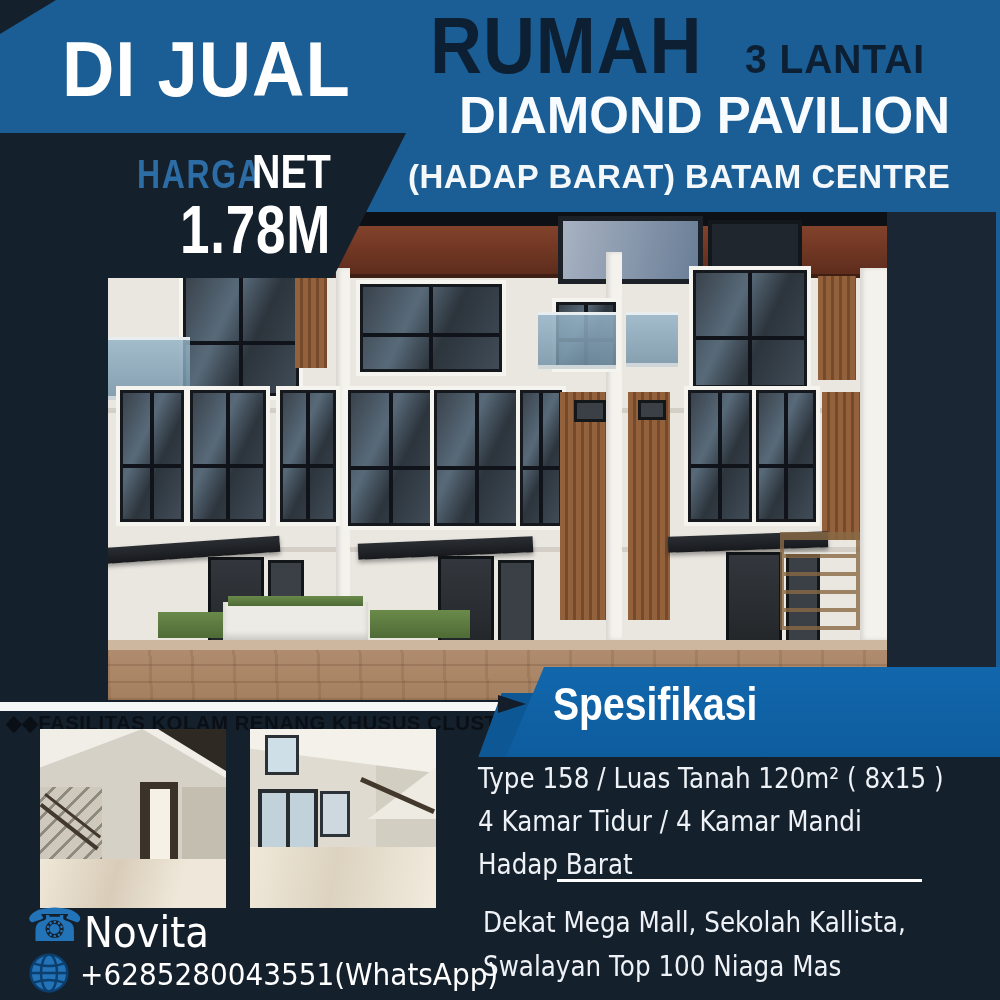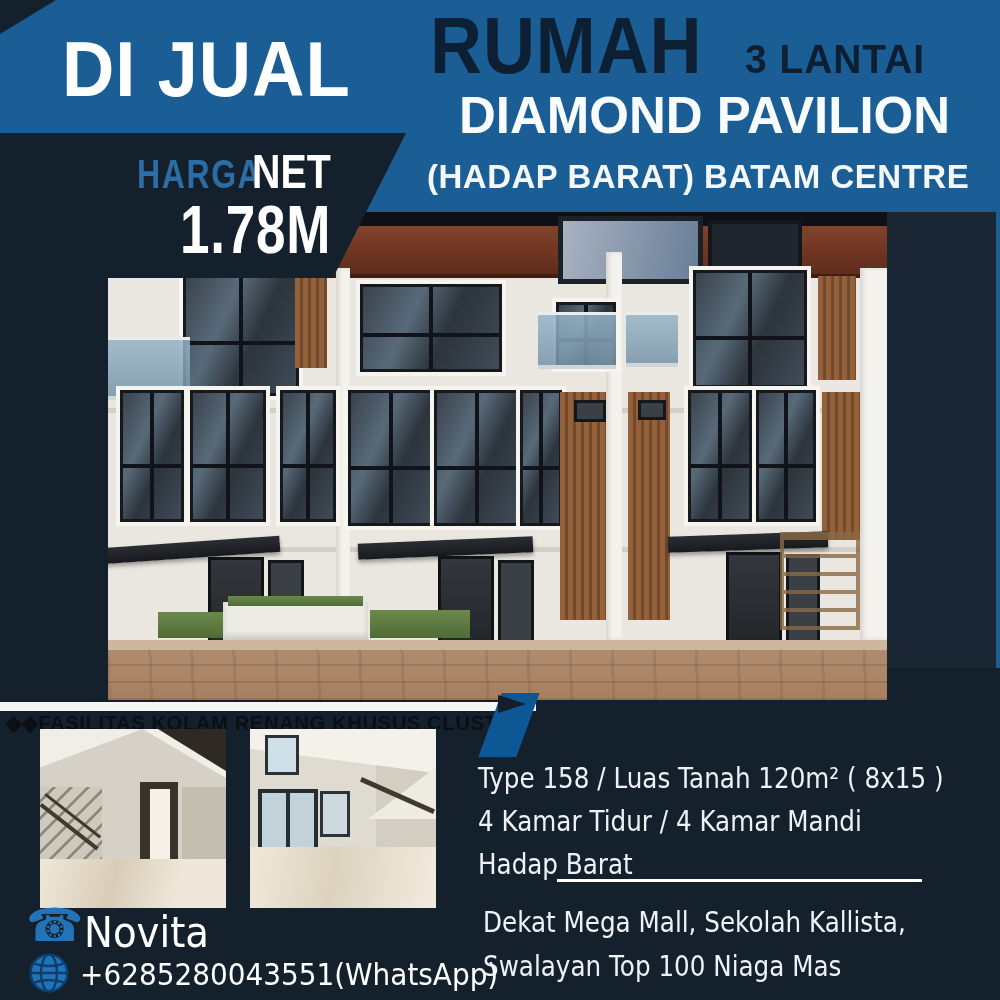--- a/index.html
+++ b/index.html
@@ -16,21 +16,21 @@
 
   
   .t{white-space:nowrap;transform-origin:0 0;}
   .dijual{left:62px;top:24px;font-size:78px;font-weight:700;color:#ffffff;
           letter-spacing:1px;transform:scaleX(.93);}
   .rumah{left:430px;top:0px;font-size:80px;font-weight:700;color:#0c1f33;
          transform:scaleX(.9);letter-spacing:1px;}
   .lantai{left:745px;top:36px;font-size:41px;font-weight:700;color:#0c1f33;
           transform:scaleX(.95);letter-spacing:1px;}
   .diamond{left:428px;top:86px;font-size:51px;font-weight:700;color:#f9fcfe;margin-left:31px;}
-  .location{left:427px;top:158px;font-size:33px;font-weight:700;color:#f4f8fb;
+  .location{left:408px;top:158px;font-size:33px;font-weight:700;color:#f4f8fb;
             letter-spacing:.5px;}
 
   
   .price-block{left:0;top:133px;width:406px;height:145px;background:#15202d;
                clip-path:polygon(0 0,100% 0,82% 100%,0 100%);z-index:4;}
   .harga{left:137px;top:152px;font-size:40px;font-weight:700;color:#2d6da6;
          letter-spacing:2px;transform:scaleX(.8);z-index:5;}
   .net{left:252px;top:144px;font-size:48px;font-weight:700;color:#ffffff;
        transform:scaleX(.82);z-index:5;}
   .price-value{left:180px;top:190px;font-size:68px;font-weight:700;color:#ffffff;
@@ -223,20 +223,23 @@
     <div class="abs int2-ceiling"></div>
     <div class="abs int2-clere"></div>
     <div class="abs int2-stair"></div>
     <div class="abs int-rail" style="left:112px;top:48px;width:80px;height:5px;transform:rotate(24deg);transform-origin:0 0;"></div>
     <div class="abs int2-win"></div>
     <div class="abs int2-win2"></div>
     <div class="abs int2-floor"></div>
   </div>
 
   <div class="abs banner-wedge"></div>
+  <div class="abs spec-banner">
+    <span class="spec-title">Spesifikasi</span>
+  </div>
   <div class="abs banner-arrow"></div>
 
   <div class="abs spec-line spec1">Type 158 / Luas Tanah 120m² ( 8x15 )</div>
   <div class="abs spec-line spec2">4 Kamar Tidur / 4 Kamar Mandi</div>
   <div class="abs spec-line spec3">Hadap Barat</div>
   <div class="abs spec-divider"></div>
   <div class="abs nearby-line near1">Dekat Mega Mall, Sekolah Kallista,</div>
   <div class="abs nearby-line near2">Swalayan Top 100 Niaga Mas</div>
 
   <div class="abs phone-icon">☎</div>

